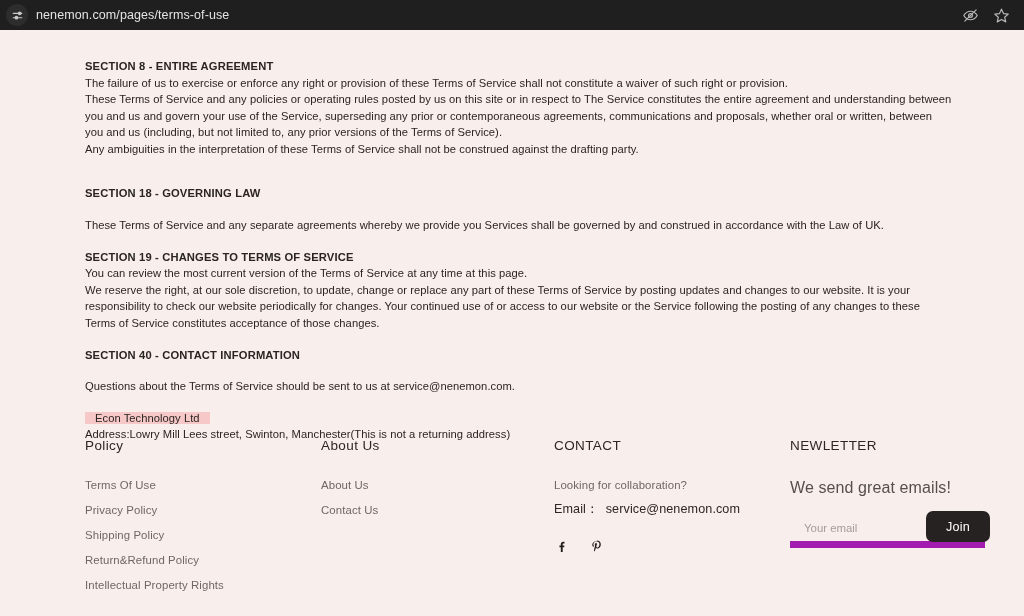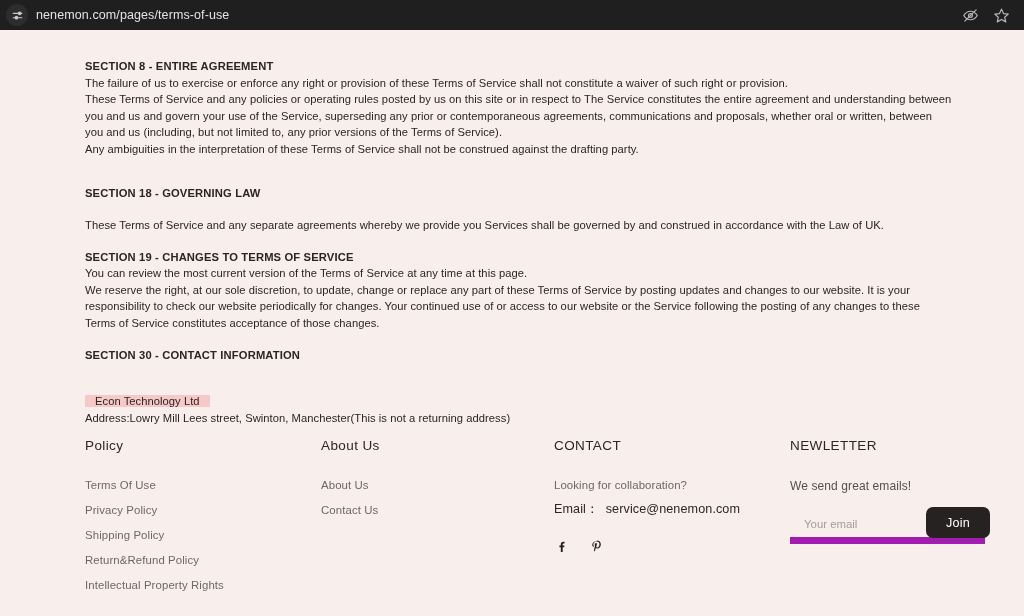--- a/index.html
+++ b/index.html
@@ -164,21 +164,21 @@
     height: 16px;
     display: flex;
     align-items: center;
     justify-content: center;
     color: #231f1d;
     cursor: pointer;
   }
   .social-icon svg { display: block; }
 
   .news-sub {
-    font-size: 12px;
+    font-size: 16px;
     color: #55504d;
     margin-bottom: 17px;
     letter-spacing: 0.1px;
   }
 
   .news-form {
     position: relative;
     width: 195px;
     height: 34px;
   }
@@ -268,22 +268,23 @@
 
     <div>
       <div class="sec-title">SECTION 19 - CHANGES TO TERMS OF SERVICE</div>
       <div class="body-text block">You can review the most current version of the Terms of Service at any time at this page.</div>
       <div class="body-text block">We reserve the right, at our sole discretion, to update, change or replace any part of these Terms of Service by posting updates and changes to our website. It is your responsibility to check our website periodically for changes. Your continued use of or access to our website or the Service following the posting of any changes to these Terms of Service constitutes acceptance of those changes.</div>
     </div>
 
     <div class="gap-md"></div>
 
     <div>
-      <div class="sec-title">SECTION 30 - CONTACT INFORMATION</div>
+      <div class="sec-title">SECTION 40 - CONTACT INFORMATION</div>
       <div class="gap-md"></div>
+      <div class="body-text block">Questions about the Terms of Service should be sent to us at service@nenemon.com.</div>
     </div>
 
     <div class="gap-md"></div>
 
     <div>
       <div class="body-text block"><span class="highlight">Econ Technology Ltd</span></div>
       <div class="body-text block">Address:Lowry Mill Lees street, Swinton, Manchester(This is not a returning address)</div>
     </div>
 
   </div>

